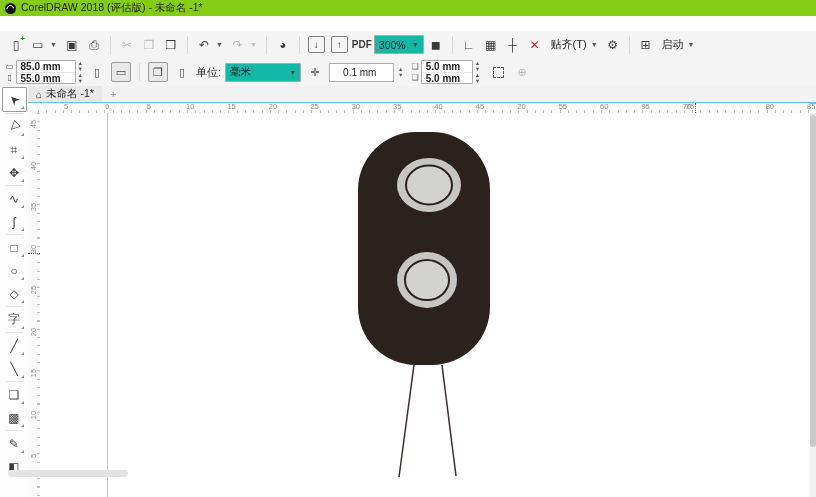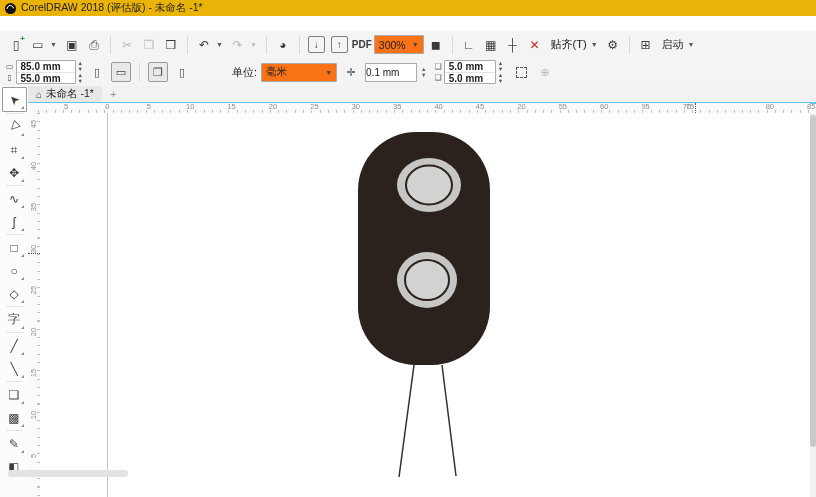--- a/index.html
+++ b/index.html
@@ -1,20 +1,20 @@
 <!DOCTYPE html>
 <html><head>
 <meta charset="utf-8">
 <style>
   html,body{margin:0;padding:0;background:#fff;}
   #app{position:relative;width:816px;height:497px;background:#fff;overflow:hidden;
        font-family:"Liberation Sans","DejaVu Sans",sans-serif;color:#222;
        -webkit-font-smoothing:antialiased;}
   
-  .titlebar{position:absolute;left:0;top:0;right:0;height:16px;background:#eab308;
+  .titlebar{position:absolute;left:0;top:0;right:0;height:16px;background:#84cc16;
             display:flex;align-items:center;gap:5px;padding-left:5px;font-size:10.5px;}
   .corel-logo{width:11px;height:11px;border-radius:50%;background:#101010;position:relative;flex:0 0 auto;}
   .corel-logo::after{content:"";position:absolute;left:2.1px;top:2.1px;width:4.5px;height:4.5px;
             border:1.3px solid #fff;border-radius:50%;border-bottom-color:transparent;border-right-color:transparent;
             transform:rotate(40deg);}
   
   .menubar{position:absolute;left:0;top:16px;right:0;height:15px;background:#f2f2f2;
            display:flex;align-items:center;font-size:11px;padding-left:3px;}
   .menu-item{padding:0 7px;line-height:15px;color:#1a1a1a;}
   
@@ -22,39 +22,39 @@
            border-bottom:1px solid #e2e2e2;display:flex;align-items:center;gap:2px;padding-left:6px;font-size:12px;}
   .ticon{width:20px;height:20px;display:flex;align-items:center;justify-content:center;color:#3a3a3a;position:relative;}
   .ticon.boxed{width:15px;height:15px;border:1px solid #7d7d7d;border-radius:2px;font-size:10px;margin:0 2px;}
   .ticon.small-txt{font-size:10px;font-weight:bold;letter-spacing:0;}
   .ticon.disabled{opacity:.32;}
   .ticon.red{color:#c22;}
   .badge{position:absolute;right:1px;top:-1px;font-size:8px;color:#1d9a34;font-weight:bold;}
   .dd{font-size:7px;color:#555;margin:0 3px 0 0;}
   .dd.disabled{opacity:.32;}
   .tsep{width:1px;height:18px;background:#d9d9d9;margin:0 4px;flex:0 0 auto;}
-  .combo{height:17px;border:1px solid #ababab;background:#f97316;display:flex;align-items:center;
+  .combo{height:17px;border:1px solid #ababab;background:#14b8a6;display:flex;align-items:center;
          justify-content:space-between;font-size:10.5px;padding:0 4px;border-radius:1px;}
   .combo .arr{font-size:7px;color:#444;margin-left:6px;}
   .tool-label{font-size:11px;color:#1a1a1a;padding:0 2px 0 4px;}
   
   .propbar{position:absolute;left:0;top:58px;right:0;height:28px;background:#f4f4f4;
            border-bottom:1px solid #e2e2e2;display:flex;align-items:center;font-size:11px;gap:4px;padding-left:6px;}
   .w178{width:170px;}
   .fieldstack{display:flex;align-items:center;gap:2px;}
   .mini-icons{display:flex;flex-direction:column;gap:3px;color:#555;font-size:8px;line-height:8px;align-items:center;}
   .stackbox{border:1px solid #ababab;background:#fff;width:58px;height:22px;display:flex;flex-direction:column;border-radius:1px;}
   .stackbox .row{flex:1;display:flex;align-items:center;padding-left:4px;font-size:10px;font-weight:bold;}
   .stackbox .row + .row{border-top:1px solid #e4e4e4;}
   .spincol{display:flex;flex-direction:column;justify-content:center;gap:1px;color:#555;font-size:5.5px;line-height:5px;}
   .pbtn{width:18px;height:18px;display:flex;align-items:center;justify-content:center;color:#444;font-size:11px;border:1px solid transparent;border-radius:2px;}
   .pbtn.pressed{border-color:#9a9a9a;background:#e9e9e9;}
-  .nudgebox{border:1px solid #ababab;background:#fff;width:50px;height:17px;display:flex;align-items:center;padding-left:0;font-size:10px;}
+  .nudgebox{border:1px solid #ababab;background:#fff;width:50px;height:17px;display:flex;align-items:center;padding-left:13px;font-size:10px;}
   .dashed-sq{width:9px;height:9px;border:1px dashed #555;}
-  .pbar-label{color:#1a1a1a;margin-left:36px;}
+  .pbar-label{color:#1a1a1a;}
   
   .tabrow{position:absolute;left:28px;top:86px;right:0;height:16px;background:#f2f2f2;
           border-bottom:2px solid #5fc3ec;display:flex;align-items:center;}
   .doc-tab{display:flex;align-items:center;gap:4px;padding:0 8px;font-size:10.5px;height:100%;background:#e8e8e8;}
   .home-g{font-size:10px;color:#333;}
   .newtab{color:#9a9a9a;font-size:11px;padding:0 8px;}
   
   .toolbox{position:absolute;left:0;top:86px;width:28px;bottom:0;background:#fcfcfc;
            display:flex;flex-direction:column;align-items:center;padding-top:1px;}
   .tool{width:23px;height:23px;display:flex;align-items:center;justify-content:center;color:#3c3c3c;

